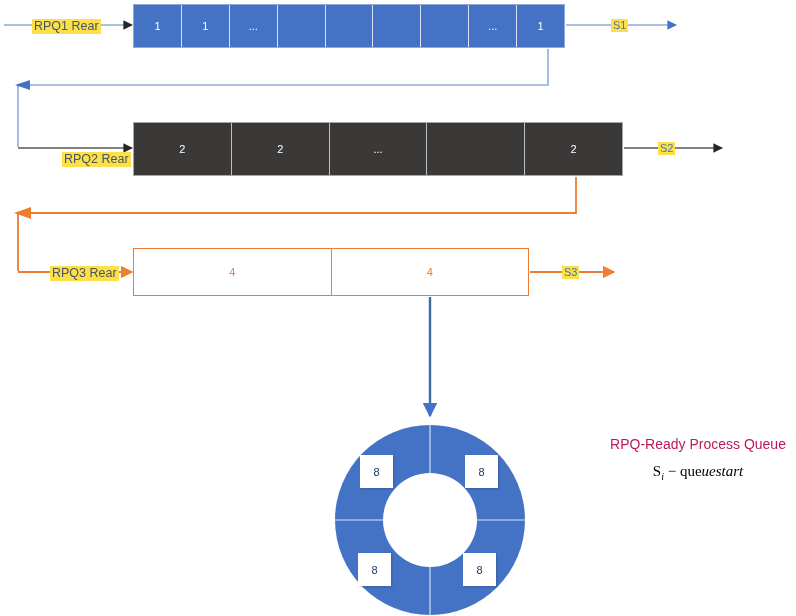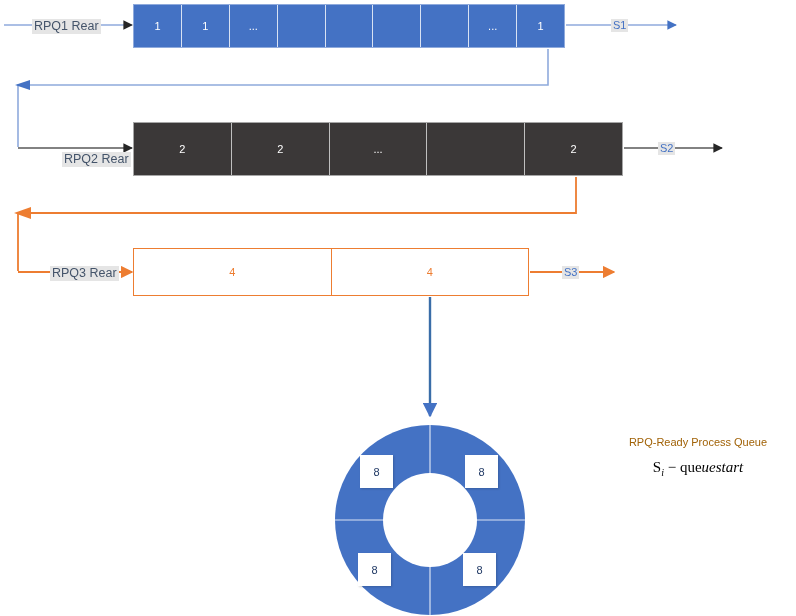--- a/index.html
+++ b/index.html
@@ -83,21 +83,21 @@
     border-right: 1px solid #ED7D31;
     color: #ED7D31;
   }
   #queue3 .qcell:last-child { border-right: none; }
 
   
   .edge-label {
     position: absolute;
     font-size: 12.5px;
     color: #4472C4;
-    background: #e5e5e5;
+    background: #fde047;
     white-space: nowrap;
     line-height: 1;
     padding: 1px 2px;
   }
   .edge-label.dark { color: #44546A; }
   .edge-label.s-label { color: #4472C4; font-size: 11px; }
 
   #lbl-rpq1 { left: 32px;  top: 19px; }
   #lbl-rpq2 { left: 32px;  top: 152px; margin-left: 30px; }
   #lbl-rpq3 { left: 50px;  top: 266px; }
@@ -125,22 +125,22 @@
 
   
   #legend {
     position: absolute;
     left: 600px;
     top: 436px;
     width: 196px;
     text-align: center;
   }
   #legend-title {
-    font-size: 11px;
-    color: #a16207;
+    font-size: 14px;
+    color: #be185d;
     white-space: nowrap;
     line-height: 1.2;
   }
   #legend-formula {
     margin-top: 10px;
     font-family: "Liberation Serif", serif;
     font-size: 15px;
     color: #000000;
     white-space: nowrap;
   }

